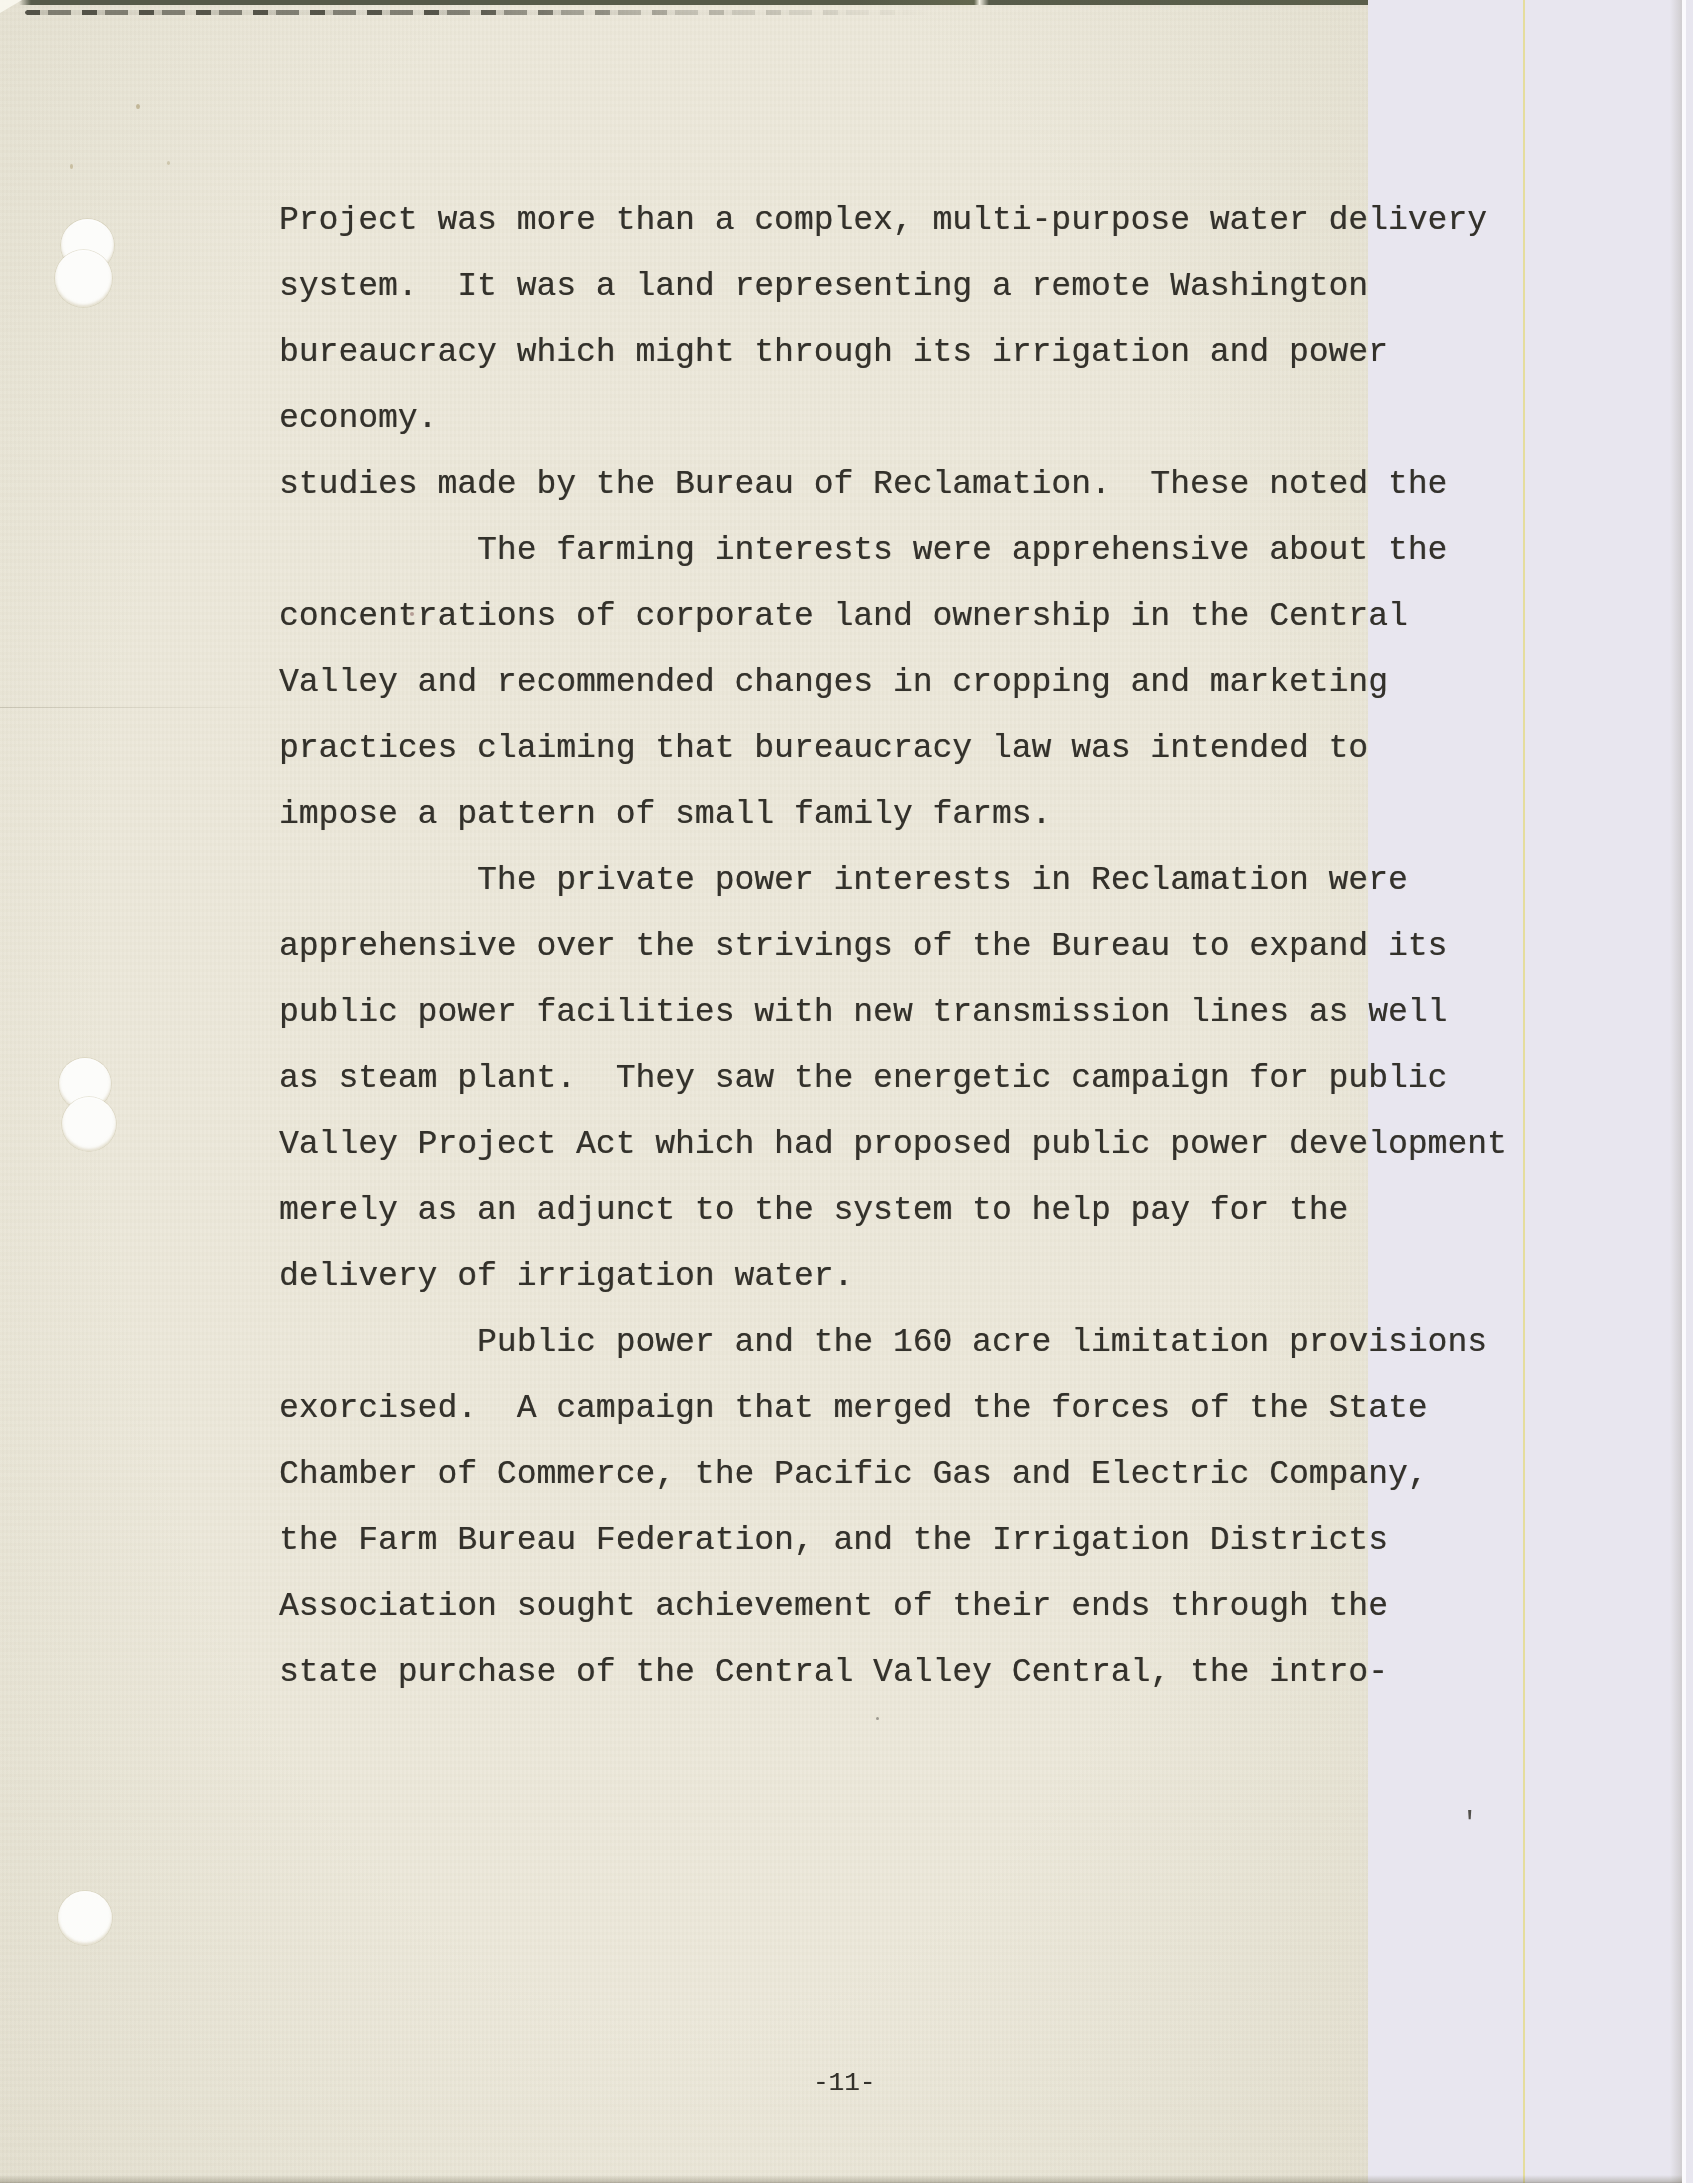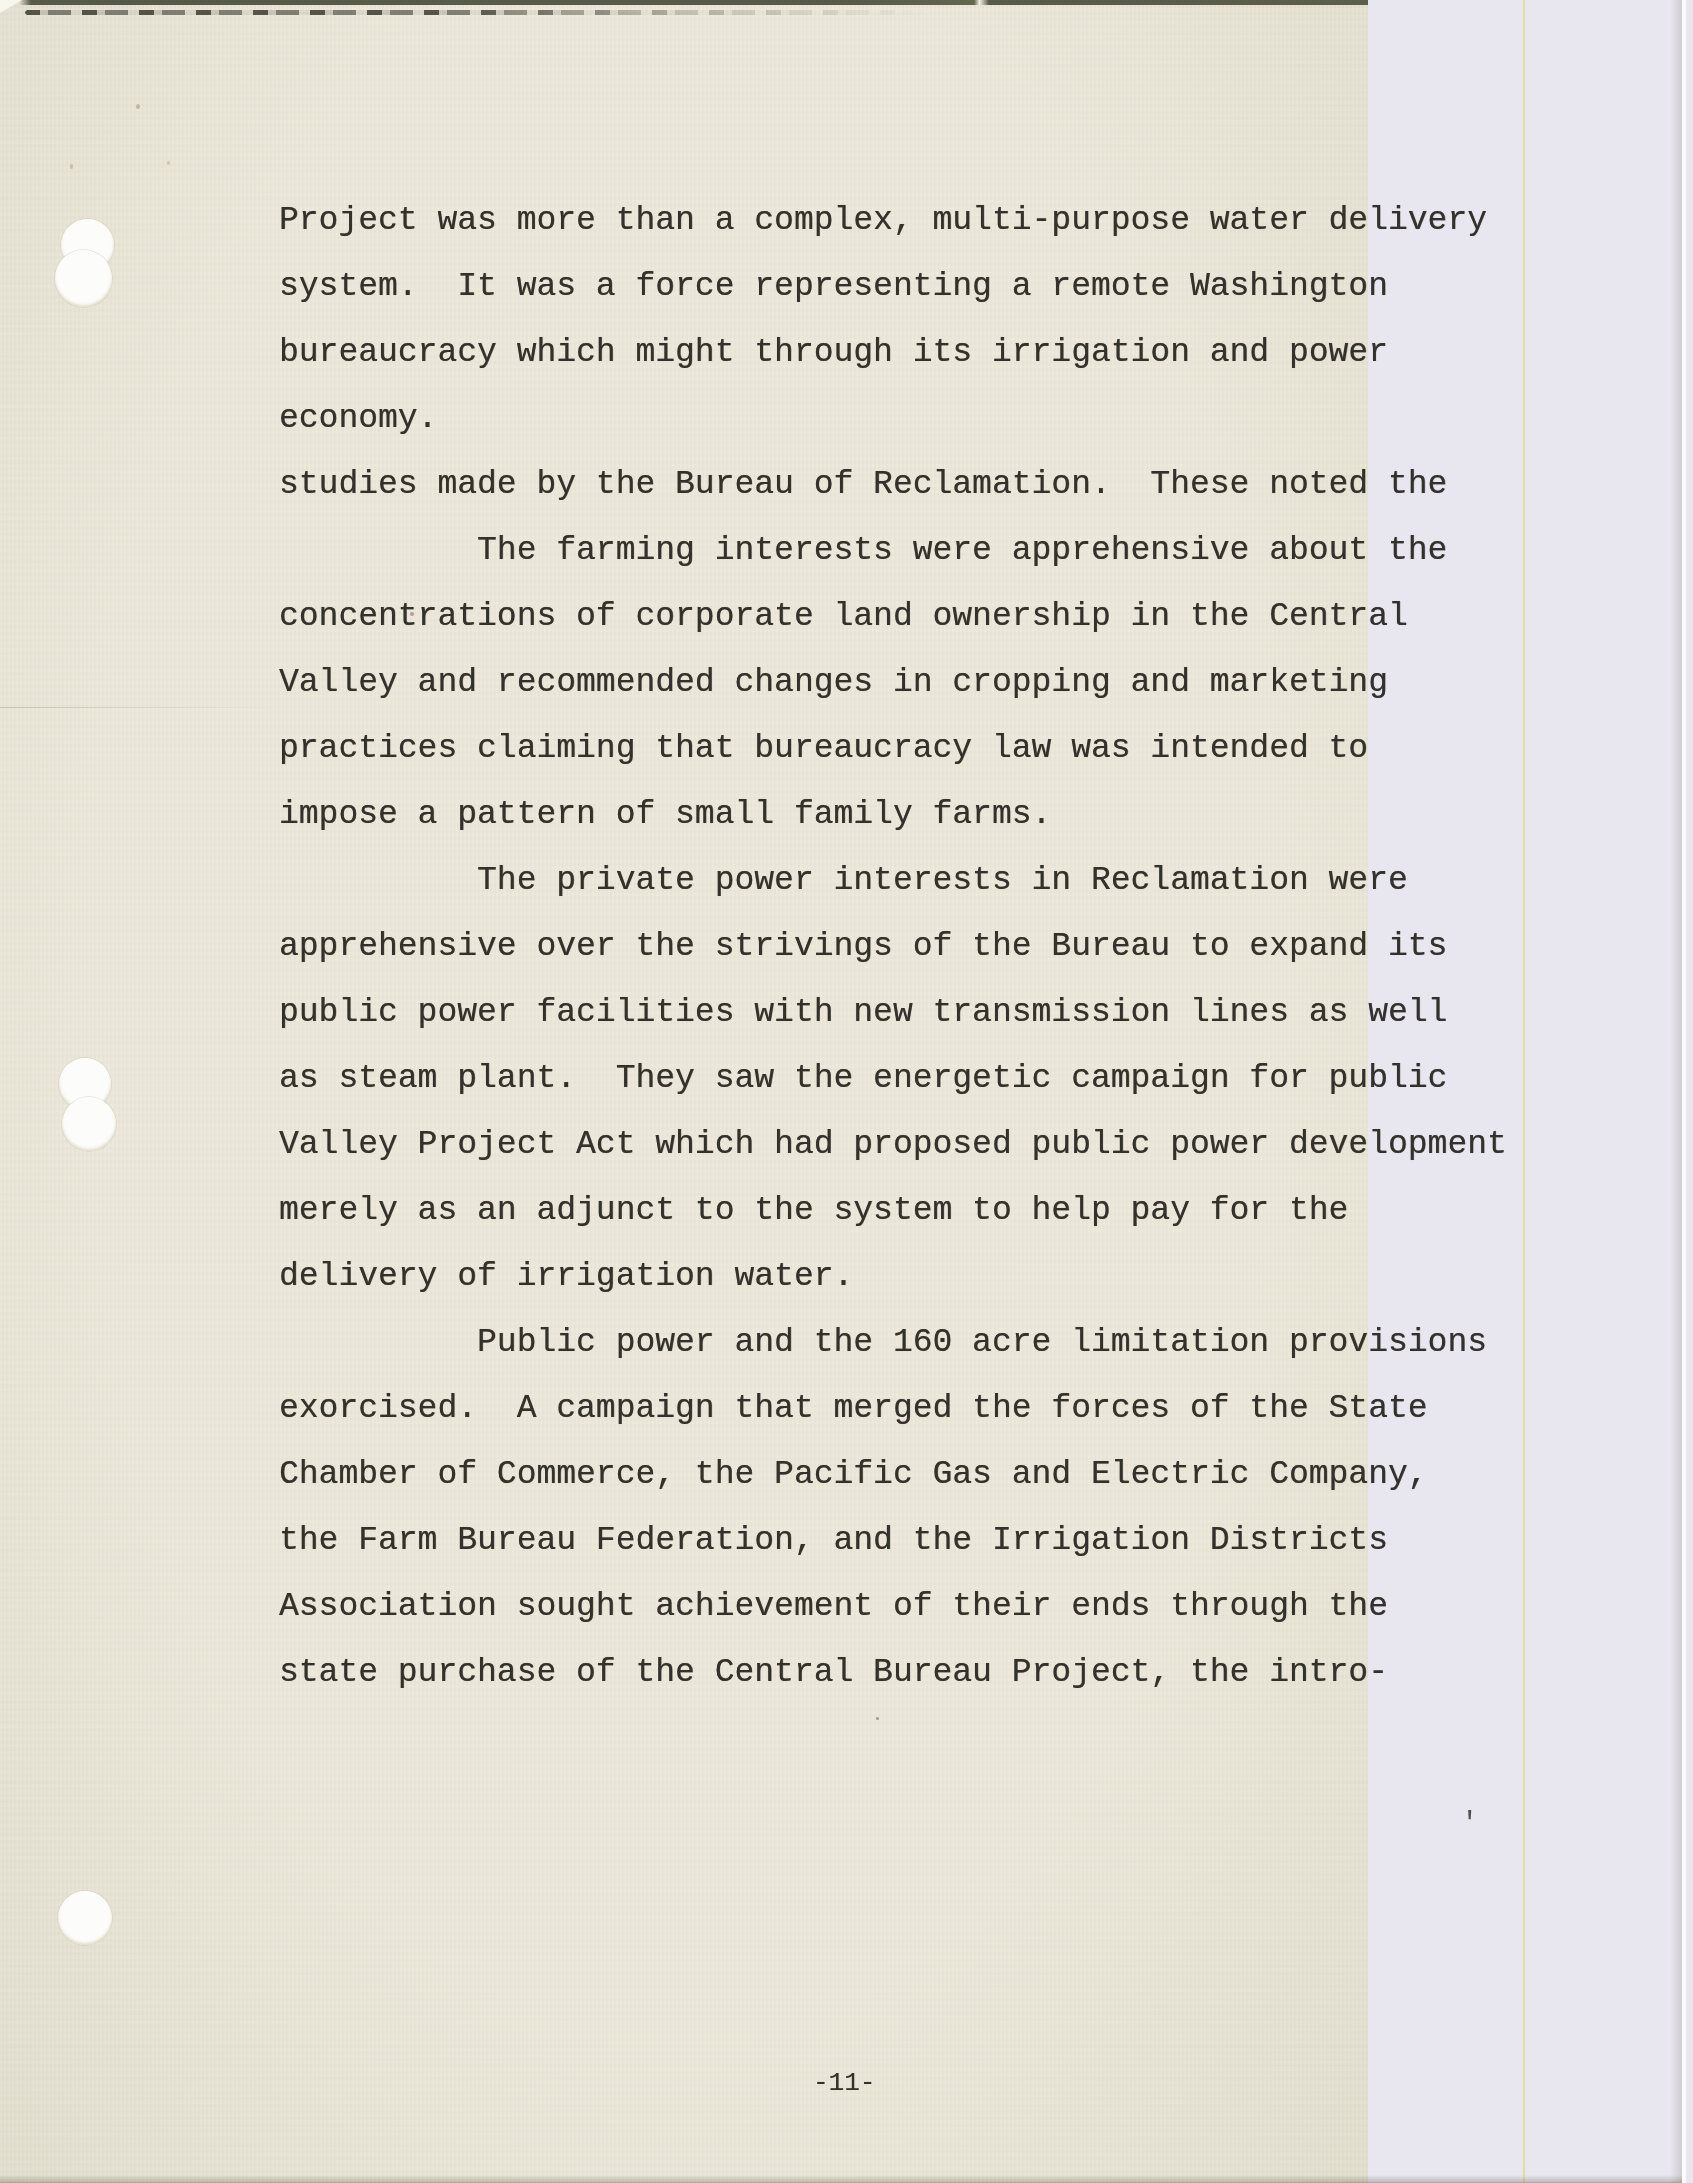--- a/index.html
+++ b/index.html
@@ -106,21 +106,21 @@
 
   <div class="speck s1"></div>
   <div class="speck s2"></div>
   <div class="speck s3"></div>
   <div class="speck s4"></div>
   <div class="speck s5"></div>
 
   <div class="textblock">
     <div>
       <div class="tline">Project was more than a complex, multi-purpose water delivery</div>
-      <div class="tline">system.  It was a force representing a remote Washington</div>
+      <div class="tline">system.  It was a land representing a remote Washington</div>
       <div class="tline">bureaucracy which might through its irrigation and power</div>
       <div class="tline">economy.</div>
     </div>
     <div>
       <div class="tline">studies made by the Bureau of Reclamation.  These noted the</div>
       <div class="tline">          The farming interests were apprehensive about the</div>
       <div class="tline">concentrations of corporate land ownership in the Central</div>
       <div class="tline">Valley and recommended changes in cropping and marketing</div>
       <div class="tline">practices claiming that bureaucracy law was intended to</div>
       <div class="tline">impose a pattern of small family farms.</div>
@@ -133,21 +133,21 @@
       <div class="tline">Valley Project Act which had proposed public power development</div>
       <div class="tline">merely as an adjunct to the system to help pay for the</div>
       <div class="tline">delivery of irrigation water.</div>
     </div>
     <div>
       <div class="tline">          Public power and the 160 acre limitation provisions</div>
       <div class="tline">exorcised.  A campaign that merged the forces of the State</div>
       <div class="tline">Chamber of Commerce, the Pacific Gas and Electric Company,</div>
       <div class="tline">the Farm Bureau Federation, and the Irrigation Districts</div>
       <div class="tline">Association sought achievement of their ends through the</div>
-      <div class="tline">state purchase of the Central Bureau Project, the intro-</div>
+      <div class="tline">state purchase of the Central Valley Central, the intro-</div>
     </div>
   </div>
 
   <div class="stray-mark">'</div>
   <div class="page-number">-11-</div>
 
   <div class="right-edge-shadow"></div>
   <div class="bottom-shadow"></div>
 </div>
 <div class="right-edge-white"></div>

